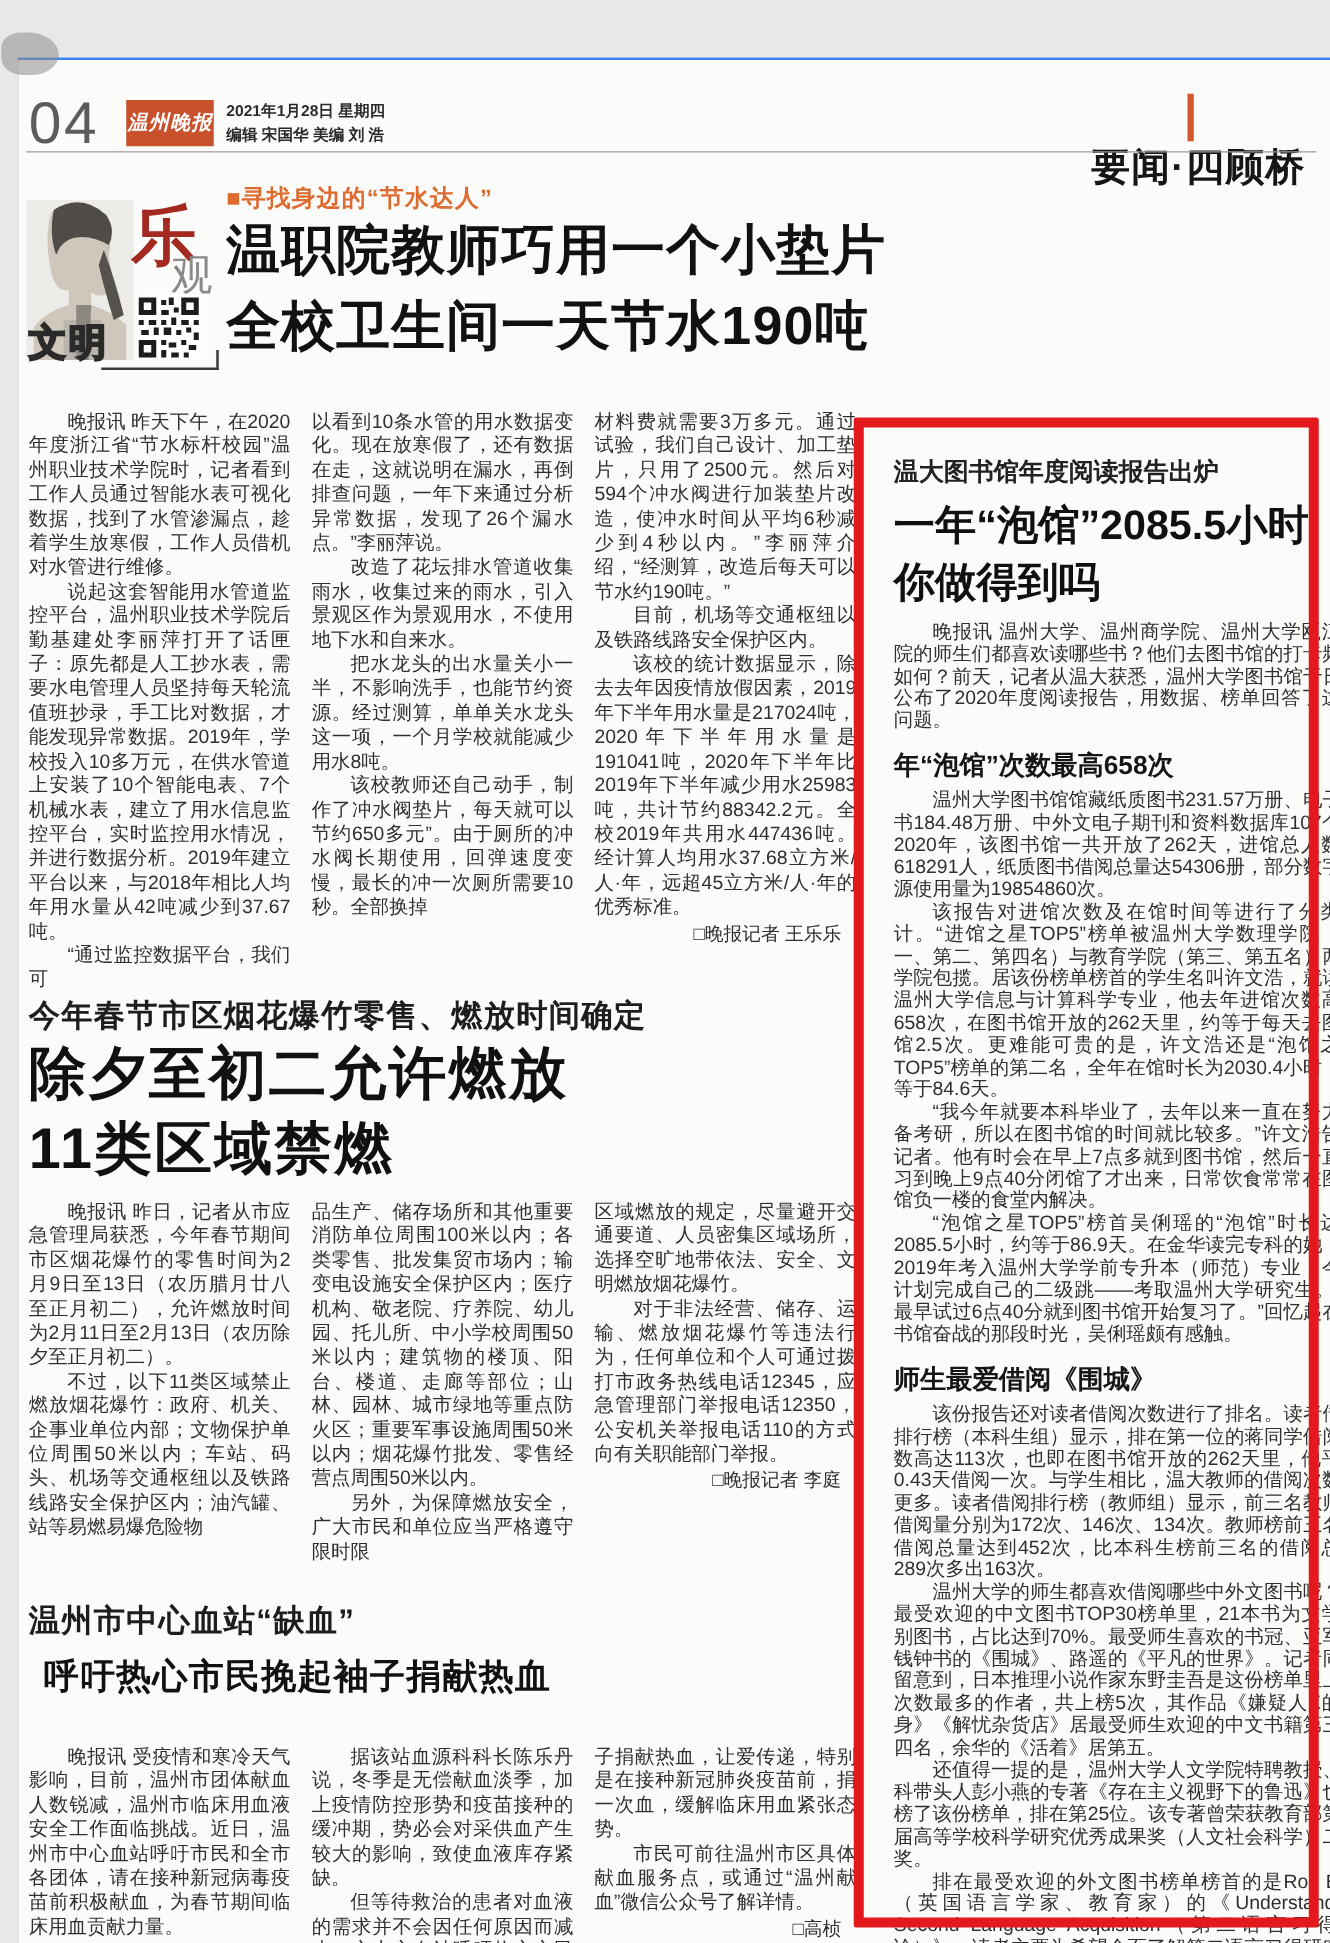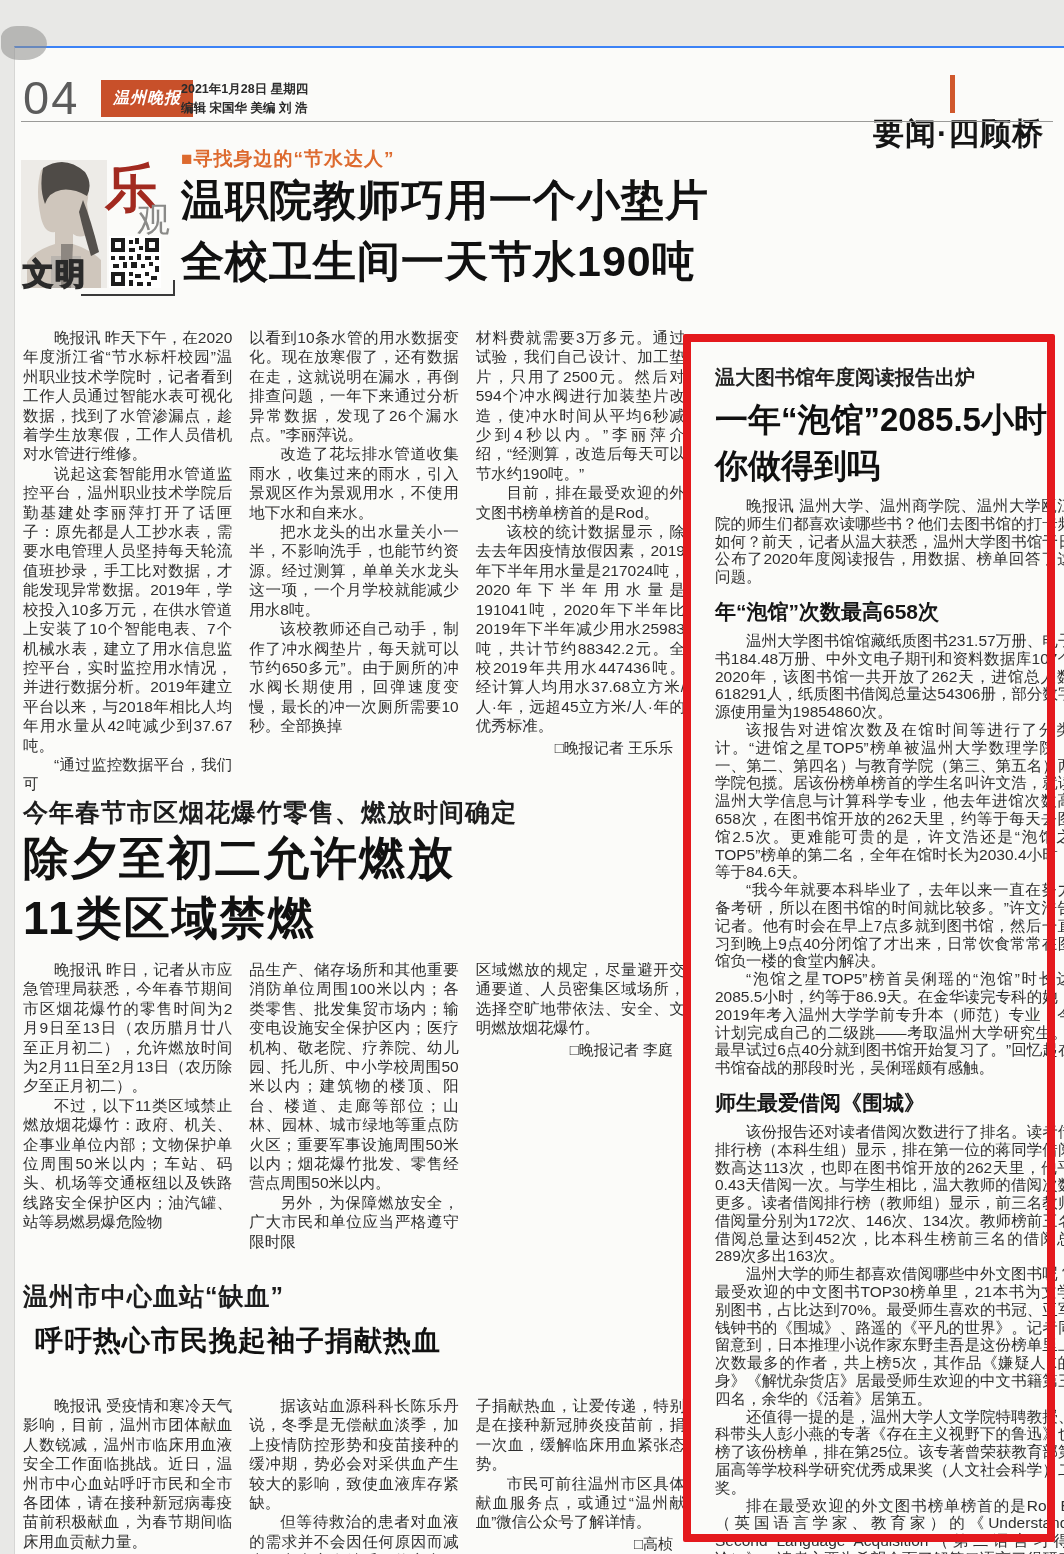--- a/index.html
+++ b/index.html
@@ -3,21 +3,21 @@
 <meta charset="utf-8">
 <style>
   html,body{margin:0;padding:0;width:1064px;height:1554px;overflow:hidden;
     background:#e8e8e6;font-family:"Liberation Sans","DejaVu Sans",sans-serif;}
   .page{position:absolute;left:14px;top:46px;width:1050px;height:1508px;
     background:#fbfbf9;border-top:2px solid #3b82f6;border-left:1px solid #d6d6d4;}
   .smudge{position:absolute;left:-14px;top:-22px;width:46px;height:34px;background:#8e8e8c;
     border-radius:40% 60% 55% 45%;opacity:.55;}
   
   .page-num{position:absolute;left:8px;top:22px;font-size:47px;font-weight:500;color:#5c5c5c;letter-spacing:2px;}
-  .logo{position:absolute;left:86px;top:32px;width:92px;height:37px;background:#c8502a;color:#fff;
+  .logo{position:absolute;left:86px;top:32px;width:70px;height:37px;background:#c8502a;color:#fff;
     display:flex;align-items:center;justify-content:center;font-family:"Liberation Serif","DejaVu Serif",serif;
     font-style:italic;font-weight:bold;font-size:16px;letter-spacing:1px;}
   .date-block{position:absolute;left:166px;top:32px;font-size:12.5px;font-weight:600;color:#2b2b2b;line-height:19px;}
   .section-block{position:absolute;left:858px;top:27px;display:flex;align-items:center;flex-direction:column;}
   .section-bar{width:5px;height:38px;background:#d0582c;margin-right:12px;}
   .section-title{font-size:31px;font-weight:bold;color:#151515;letter-spacing:1px;white-space:nowrap;}
   .rule{position:absolute;left:6px;top:73px;width:1032px;border-top:1px solid #9a9a98;}
   
   .body p{margin:0;text-indent:2em;text-align:justify;font-size:15.5px;line-height:19.4px;color:#2f2f2f;}
   .col.cont p:first-child{text-indent:0;}
@@ -130,21 +130,21 @@
       </div>
     <div class="col cont body">
         <p>以看到10条水管的用水数据变化。现在放寒假了，还有数据在走，这就说明在漏水，再倒排查问题，一年下来通过分析异常数据，发现了26个漏水点。”李丽萍说。</p>
         <p>改造了花坛排水管道收集雨水，收集过来的雨水，引入景观区作为景观用水，不使用地下水和自来水。</p>
         <p>把水龙头的出水量关小一半，不影响洗手，也能节约资源。经过测算，单单关水龙头这一项，一个月学校就能减少用水8吨。</p>
         <p>该校教师还自己动手，制作了冲水阀垫片，每天就可以节约650多元”。由于厕所的冲水阀长期使用，回弹速度变慢，最长的冲一次厕所需要10秒。全部换掉</p>
       </div>
     <div class="col cont">
       <div class="body cont">
           <p>材料费就需要3万多元。通过试验，我们自己设计、加工垫片，只用了2500元。然后对594个冲水阀进行加装垫片改造，使冲水时间从平均6秒减少到4秒以内。”李丽萍介绍，“经测算，改造后每天可以节水约190吨。”</p>
-          <p>目前，排在最受欢迎的外文图书榜单榜首的是Rod。</p>
+          <p>目前，机场等交通枢纽以及铁路线路安全保护区内。</p>
           <p>该校的统计数据显示，除去去年因疫情放假因素，2019年下半年用水量是217024吨，2020年下半年用水量是191041吨，2020年下半年比2019年下半年减少用水25983吨，共计节约88342.2元。全校2019年共用水447436吨。经计算人均用水37.68立方米/人·年，远超45立方米/人·年的优秀标准。</p>
         </div>
       <p class="byline">□晚报记者 王乐乐</p>
     </div>
   </div>
 
   <div class="kicker2" style="left:8px;top:748px;">今年春节市区烟花爆竹零售、燃放时间确定</div>
   <div class="bighead" style="left:8px;top:780px;font-size:46px;line-height:60px;letter-spacing:2px;">
     <div>除夕至初二允许燃放</div>
     <div>11类区域禁燃</div>
@@ -154,20 +154,21 @@
         <p>晚报讯 昨日，记者从市应急管理局获悉，今年春节期间市区烟花爆竹的零售时间为2月9日至13日（农历腊月廿八至正月初二），允许燃放时间为2月11日至2月13日（农历除夕至正月初二）。</p>
         <p>不过，以下11类区域禁止燃放烟花爆竹：政府、机关、企事业单位内部；文物保护单位周围50米以内；车站、码头、机场等交通枢纽以及铁路线路安全保护区内；油汽罐、站等易燃易爆危险物</p>
       </div>
     <div class="col cont body">
         <p>品生产、储存场所和其他重要消防单位周围100米以内；各类零售、批发集贸市场内；输变电设施安全保护区内；医疗机构、敬老院、疗养院、幼儿园、托儿所、中小学校周围50米以内；建筑物的楼顶、阳台、楼道、走廊等部位；山林、园林、城市绿地等重点防火区；重要军事设施周围50米以内；烟花爆竹批发、零售经营点周围50米以内。</p>
         <p>另外，为保障燃放安全，广大市民和单位应当严格遵守限时限</p>
       </div>
     <div class="col cont">
       <div class="body cont">
           <p>区域燃放的规定，尽量避开交通要道、人员密集区域场所，选择空旷地带依法、安全、文明燃放烟花爆竹。</p>
+          <p>对于非法经营、储存、运输、燃放烟花爆竹等违法行为，任何单位和个人可通过拨打市政务热线电话12345，应急管理部门举报电话12350，公安机关举报电话110的方式向有关职能部门举报。</p>
         </div>
       <p class="byline">□晚报记者 李庭</p>
     </div>
   </div>
 
   <div class="kicker2" style="left:8px;top:1232px;">温州市中心血站“缺血”</div>
   <div class="bighead" style="left:20px;top:1264px;font-size:28px;line-height:58px;letter-spacing:1px;">
     <div>呼吁热心市民挽起袖子捐献热血</div>
   </div>
   <div class="cols" style="left:8px;top:1348px;width:662px;height:160px;">

